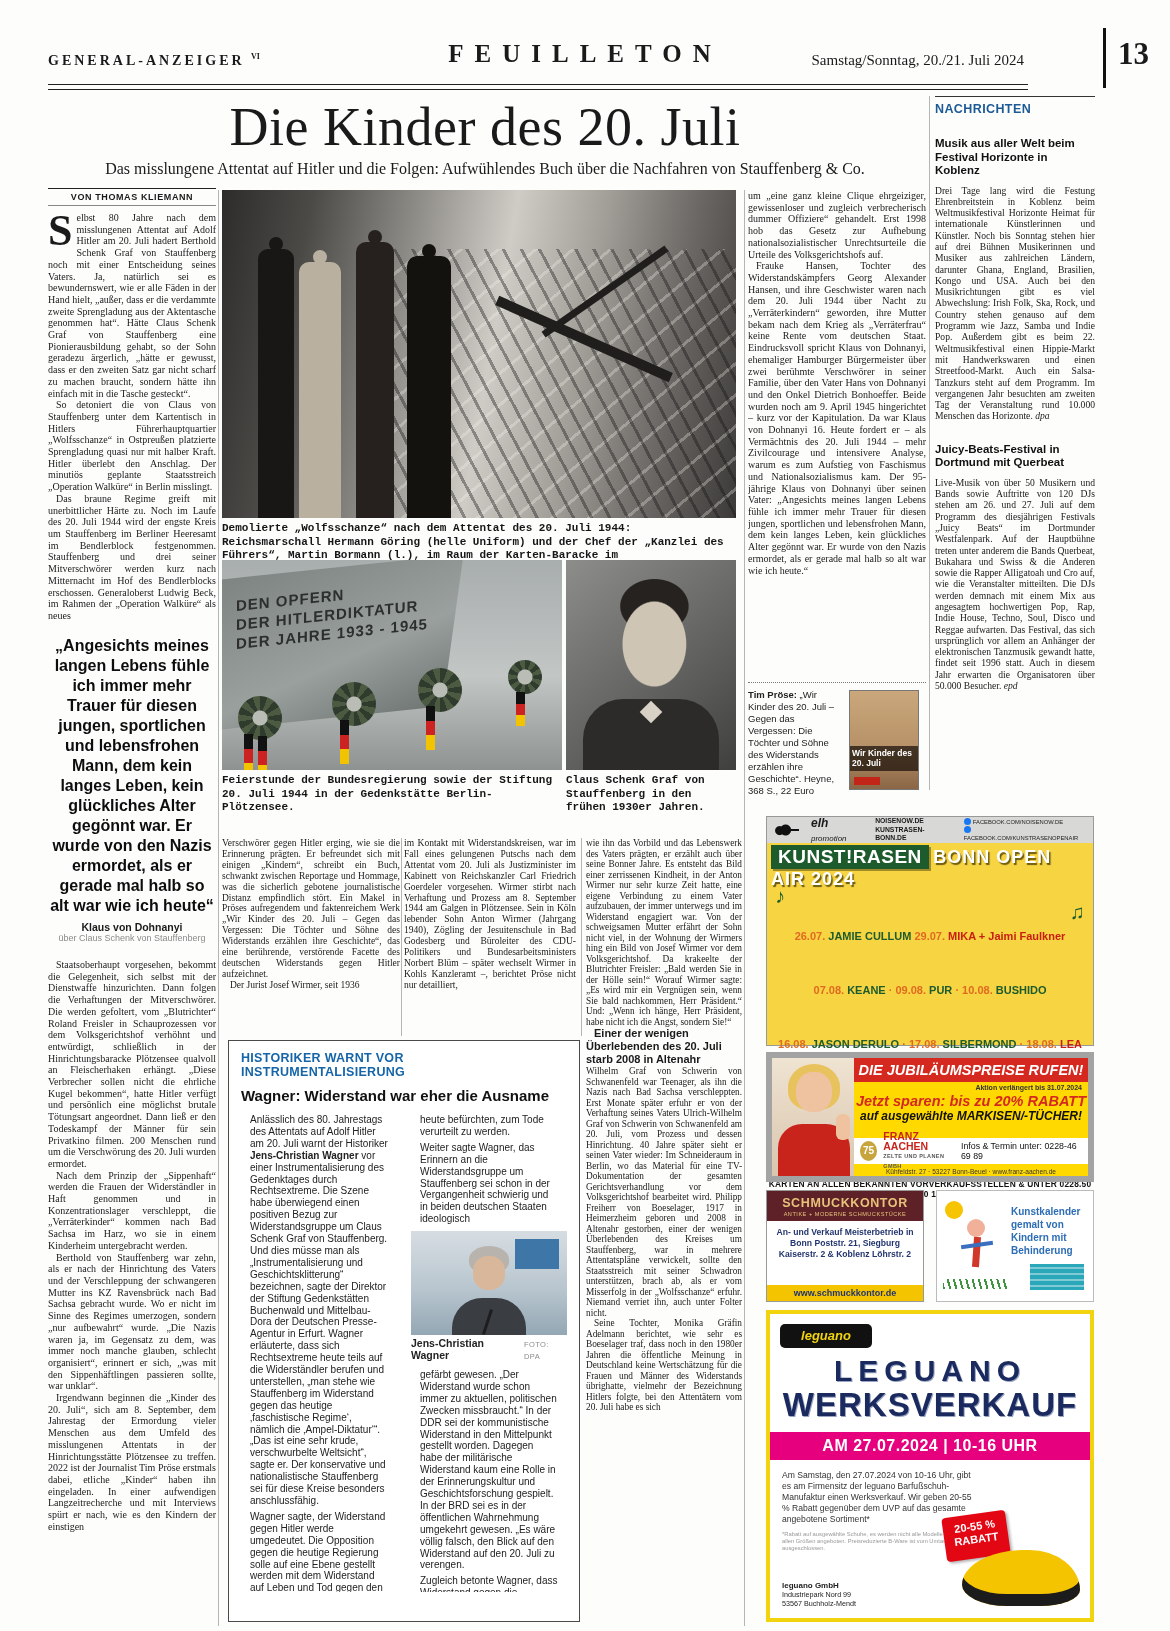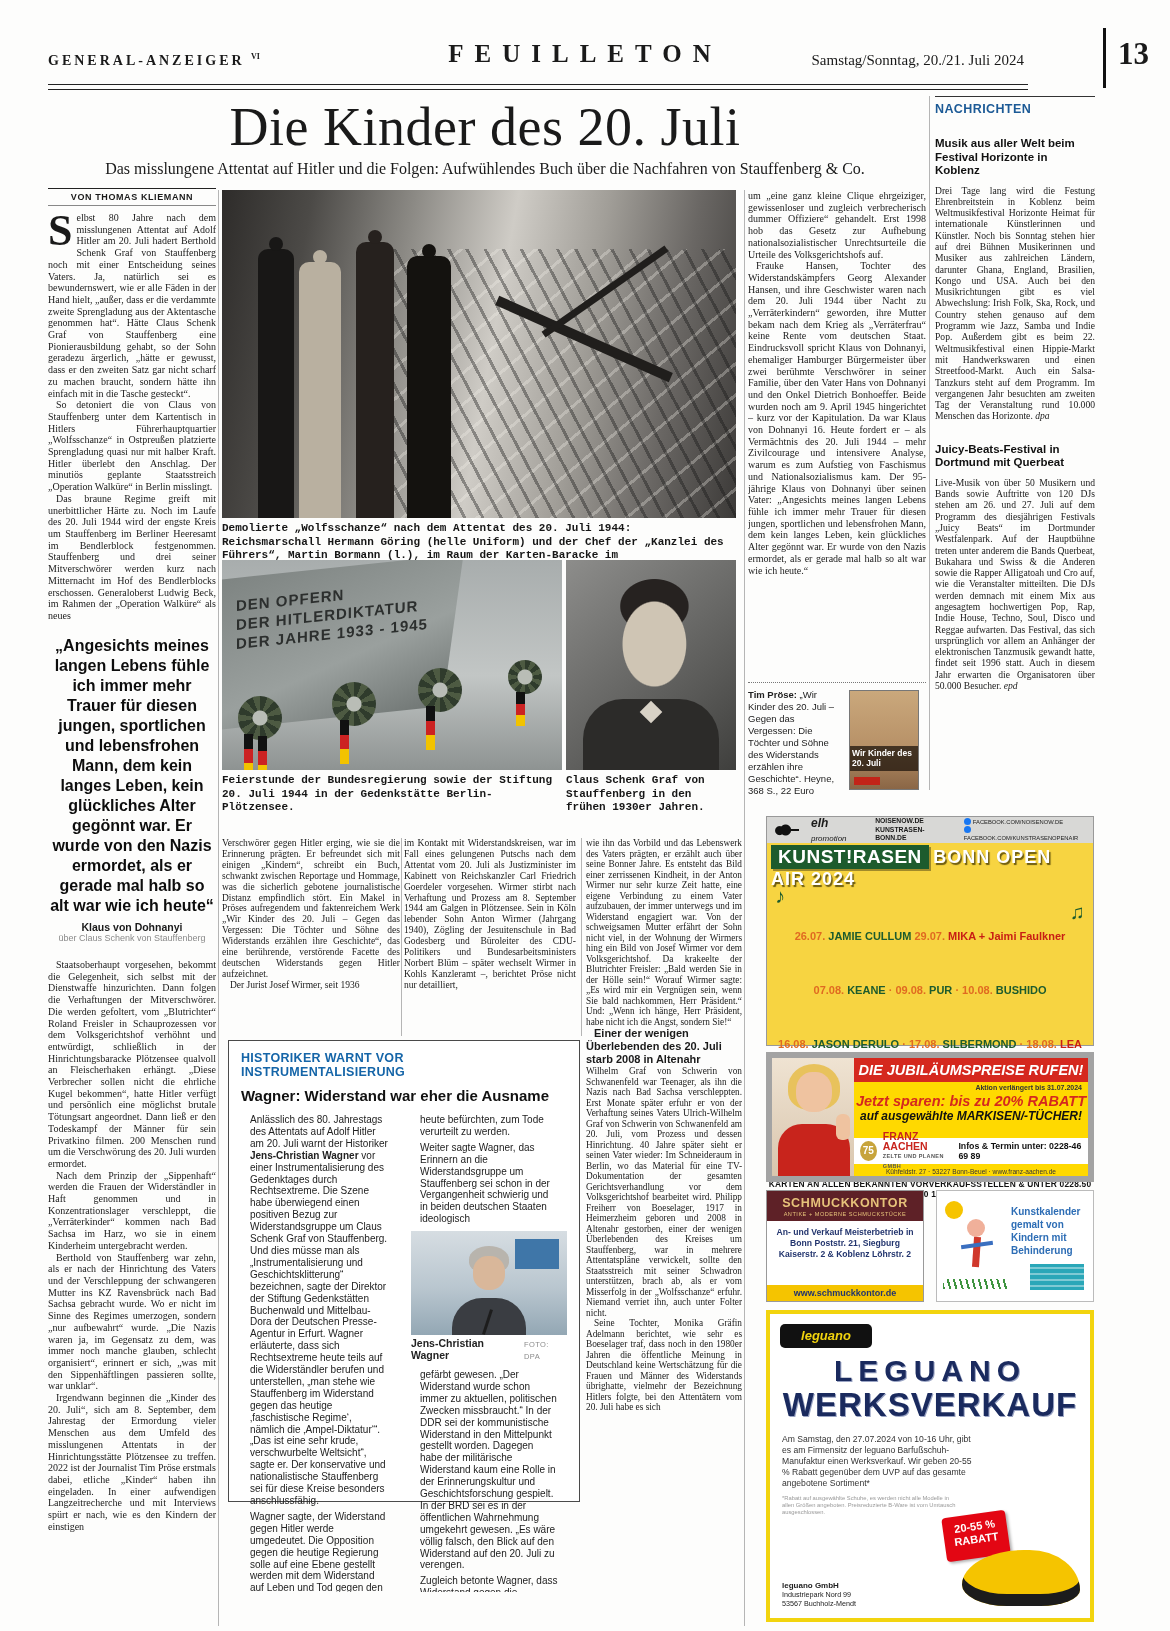--- a/index.html
+++ b/index.html
@@ -67,21 +67,21 @@
     radial-gradient(ellipse 58px 46px at 52% 22%,#262220 0 58%,transparent 60%),
     linear-gradient(140deg,#8d8d8b,#585856 70%,#3f3f3d);}
   .photo-port .torso{position:absolute;bottom:0;left:10%;width:80%;height:34%;background:#2c2b29;
     border-radius:40px 40px 0 0;}
   .photo-port .collar{position:absolute;bottom:24%;left:45%;width:16px;height:16px;background:#d8d2c6;
     transform:rotate(45deg);}
   
   .cap{font-family:Liberation Mono, monospace;font-weight:bold;font-size:11px;line-height:13.5px;color:#161616;}
   .credit{font-weight:normal;font-size:7.5px;color:#8b8b8b;letter-spacing:.4px;}
   
-  .infobox{left:228px;top:1040px;width:352px;height:462px;border:1.2px solid #4a4a4a;background:#fff;
+  .infobox{left:228px;top:1040px;width:352px;height:582px;border:1.2px solid #4a4a4a;background:#fff;
     padding:10px 12px;box-sizing:border-box;font-family:"Liberation Sans",sans-serif;}
   .box-kicker{color:#1565a8;font-weight:bold;font-size:12.5px;letter-spacing:.3px;}
   .box-title{font-weight:bold;font-size:15px;line-height:17px;margin:8px 0 10px;color:#111;}
   .box-cols{display:flex;gap:14px;height:478px;overflow:hidden;}
   .box-col{flex:1;font-size:10px;line-height:11.9px;color:#222;overflow:hidden;}
   .box-col p{margin:0 9px 4px;}
   .photo-wagner{position:relative;width:100%;height:104px;margin:6px 0 3px;background:
     linear-gradient(180deg,#d6dde2 0%,#b9c6cf 55%,#93a7b4 100%);overflow:hidden;}
   .photo-wagner .sign{position:absolute;right:8px;top:8px;width:44px;height:30px;background:#3f76a8;}
   .wag-man{position:absolute;left:30%;top:14%;width:40%;height:86%;}
@@ -149,21 +149,21 @@
     text-align:center;padding:4px 0;}
   .fr-note{text-align:right;font-size:7px;font-weight:bold;padding:2px 6px 0;color:#333;}
   .fr-l1{color:#d5281e;font-weight:bold;font-style:italic;font-size:14.5px;text-align:center;margin-top:2px;}
   .fr-l2{color:#111;font-weight:bold;font-style:italic;font-size:12px;text-align:center;}
   .fr-strip{position:absolute;left:0;right:0;bottom:12px;height:26px;background:#fff;display:flex;align-items:center;
     gap:6px;padding:0 6px;}
   .fr-75{width:20px;height:20px;border-radius:50%;background:#c7a43c;color:#fff;font-weight:bold;font-size:10px;
     text-align:center;line-height:20px;}
   .fr-name{color:#c8241c;font-weight:bold;font-size:10.5px;line-height:10px;}
   .fr-name small{display:block;color:#555;font-size:5.5px;letter-spacing:.4px;}
-  .fr-info{margin-left:auto;font-size:8.8px;font-weight:bold;color:#111;}
+  .fr-info{margin-left:auto;font-size:8.8px;font-weight:normal;color:#111;}
   .fr-addr{position:absolute;left:0;right:0;bottom:1px;text-align:center;font-size:6.6px;color:#333;}
   
   .ad-sk{left:766px;top:1190px;width:158px;height:112px;border:1px solid #999;background:#fff;}
   .sk-head{background:#5e2127;text-align:center;padding:5px 2px 4px;}
   .sk-name{color:#e6c27a;font-weight:bold;font-size:12.5px;letter-spacing:.6px;}
   .sk-sub{color:#e6c27a;font-size:5.6px;letter-spacing:.5px;margin-top:1px;}
   .sk-body{color:#23356e;font-weight:bold;font-size:8.6px;line-height:11px;text-align:center;padding:6px 8px;}
   .sk-web{position:absolute;left:0;right:0;bottom:0;background:#f5c400;color:#23356e;font-weight:bold;
     font-size:9px;text-align:center;padding:3px 0;}
   
@@ -411,20 +411,21 @@
       <div class="kk-grass"></div>
     </div>
     <div class="kk-text">Kunstkalender gemalt von Kindern mit Behinderung</div>
     <div class="kk-small"></div>
   </div>
 
   <div class="abs ad ad-lg">
     <div class="lg-logo">leguano</div>
     <div class="lg-l1">LEGUANO</div>
     <div class="lg-l2">WERKSVERKAUF</div>
+    <div class="lg-band">AM 27.07.2024 | 10-16 UHR</div>
     <div class="lg-body">Am Samstag, den 27.07.2024 von 10-16 Uhr, gibt es am Firmensitz der leguano Barfußschuh-Manufaktur einen Werksverkauf. Wir geben 20-55 % Rabatt gegenüber dem UVP auf das gesamte angebotene Sortiment*</div>
     <div class="lg-fn">*Rabatt auf ausgewählte Schuhe, es werden nicht alle Modelle in allen Größen angeboten. Preisreduzierte B-Ware ist vom Umtausch ausgeschlossen.</div>
     <div class="lg-badge">
       <div>20-55 %</div>
       <div>RABATT</div>
     </div>
     <div class="lg-shoe"></div>
     <div class="lg-co">
       <b>leguano GmbH</b>
       <div>Industriepark Nord 99</div>

